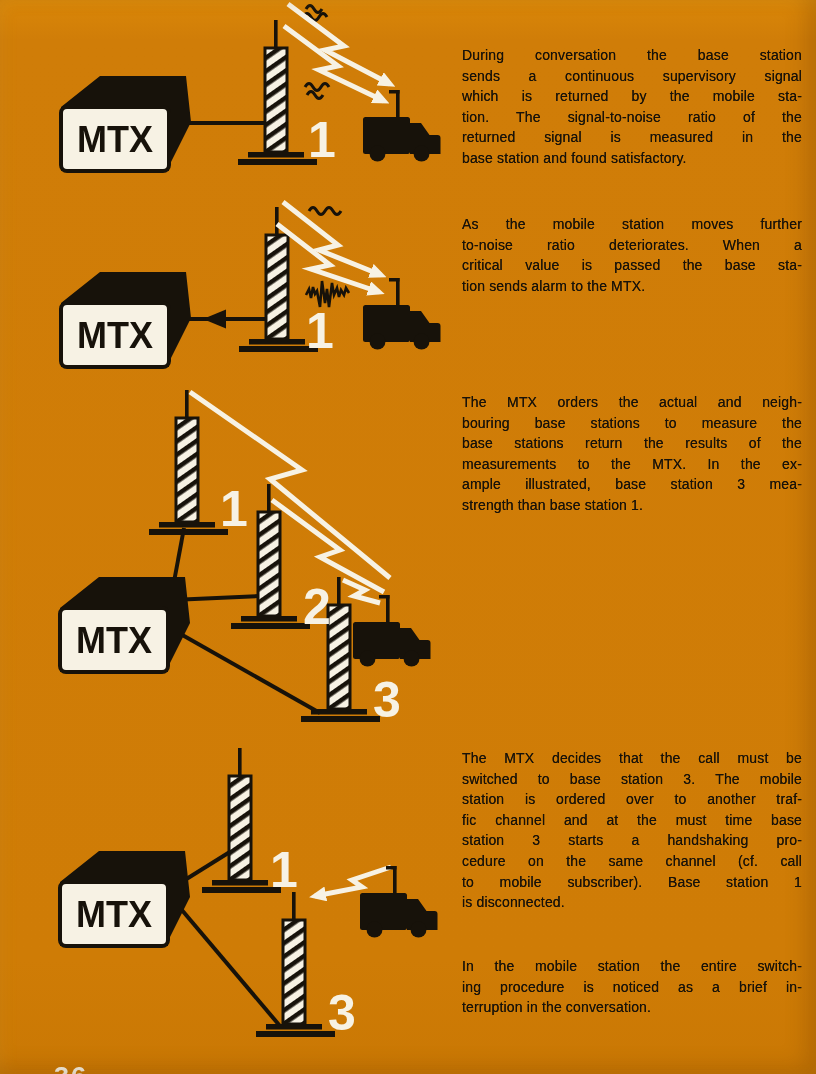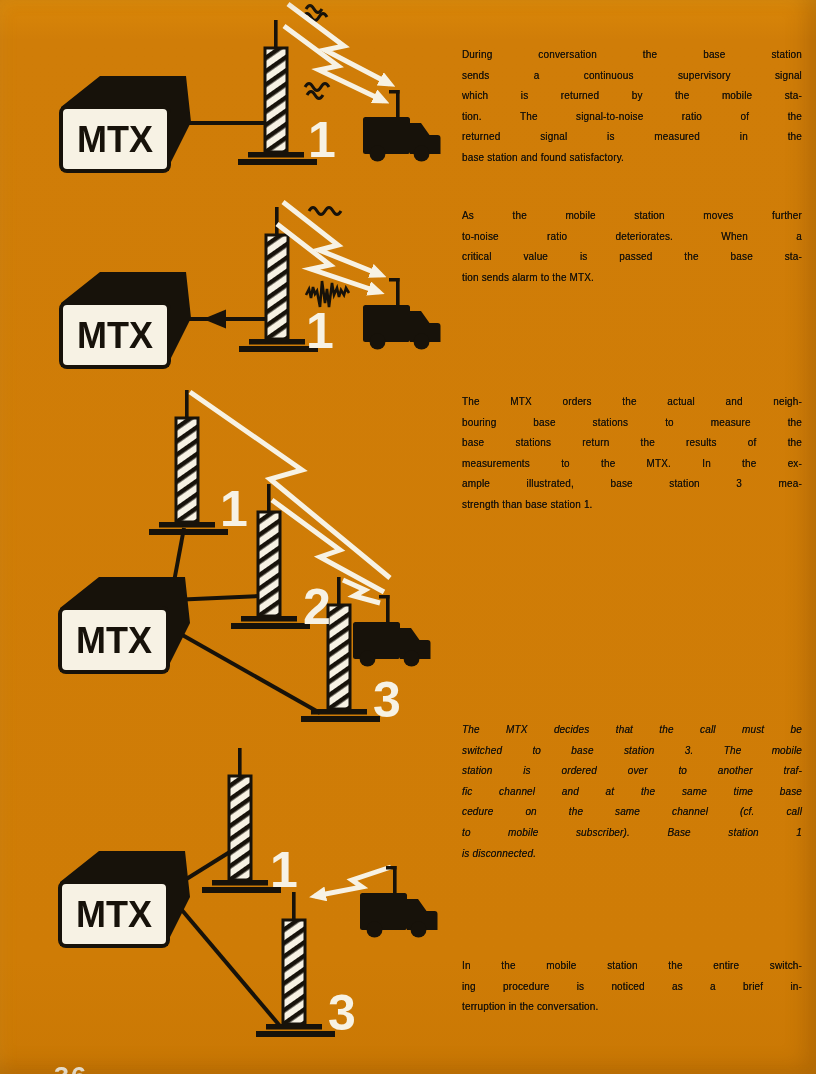--- a/index.html
+++ b/index.html
@@ -11,27 +11,27 @@
     overflow:hidden;
     font-family:"Liberation Sans",sans-serif;
   }
   .page::after{
     content:'';position:absolute;inset:0;pointer-events:none;
     box-shadow:inset -9px -6px 22px rgba(70,35,0,.20), inset 5px 3px 14px rgba(255,205,90,.10);
   }
   svg.canvas{position:absolute;left:0;top:0;}
   .para{
     position:absolute;left:462px;width:340px;
-    font-size:10px;line-height:20.6px;color:#17120a;
+    font-size:14px;line-height:20.6px;color:#17120a;
     letter-spacing:.15px;
     text-shadow:0 0 .5px rgba(23,18,10,.85);
   }
   .para .tline{text-align:justify;text-align-last:justify;}
   .para .tline-last{text-align-last:left;}
-  .p1{top:45px;} .p2{top:206px;} .p3{top:392px;} .p4{top:720px;font-style:italic;} .p5{top:956px;}
+  .p1{top:45px;} .p2{top:214px;} .p3{top:392px;} .p4{top:748px;} .p5{top:956px;}
   .pagenum{
     position:absolute;left:54px;top:1062px;
     color:#f7f2e4;font-weight:bold;font-size:27px;letter-spacing:2px;
   }
   .mtx-text{font-family:"Liberation Sans",sans-serif;font-weight:bold;font-size:36px;fill:#17120a;}
   .stnum{font-family:"Liberation Sans",sans-serif;font-weight:bold;font-size:50px;fill:#f7f2e4;}
 </style>
 </head>
 <body>
 
@@ -168,21 +168,22 @@
       <div class="tline">bouring base stations to measure the</div>
       <div class="tline">base stations return the results of the</div>
       <div class="tline">measurements to the MTX. In the ex-</div>
       <div class="tline">ample illustrated, base station 3 mea-</div>
       <div class="tline tline-last">strength than base station 1.</div>
     </div>
   <div class="para p4">
       <div class="tline">The MTX decides that the call must be</div>
       <div class="tline">switched to base station 3. The mobile</div>
       <div class="tline">station is ordered over to another traf-</div>
-      <div class="tline">fic channel and at the same time base</div>
+      <div class="tline">fic channel and at the must time base</div>
+      <div class="tline">station 3 starts a handshaking pro-</div>
       <div class="tline">cedure on the same channel (cf. call</div>
       <div class="tline">to mobile subscriber). Base station 1</div>
       <div class="tline tline-last">is disconnected.</div>
     </div>
   <div class="para p5">
       <div class="tline">In the mobile station the entire switch-</div>
       <div class="tline">ing procedure is noticed as a brief in-</div>
       <div class="tline tline-last">terruption in the conversation.</div>
     </div>
 

